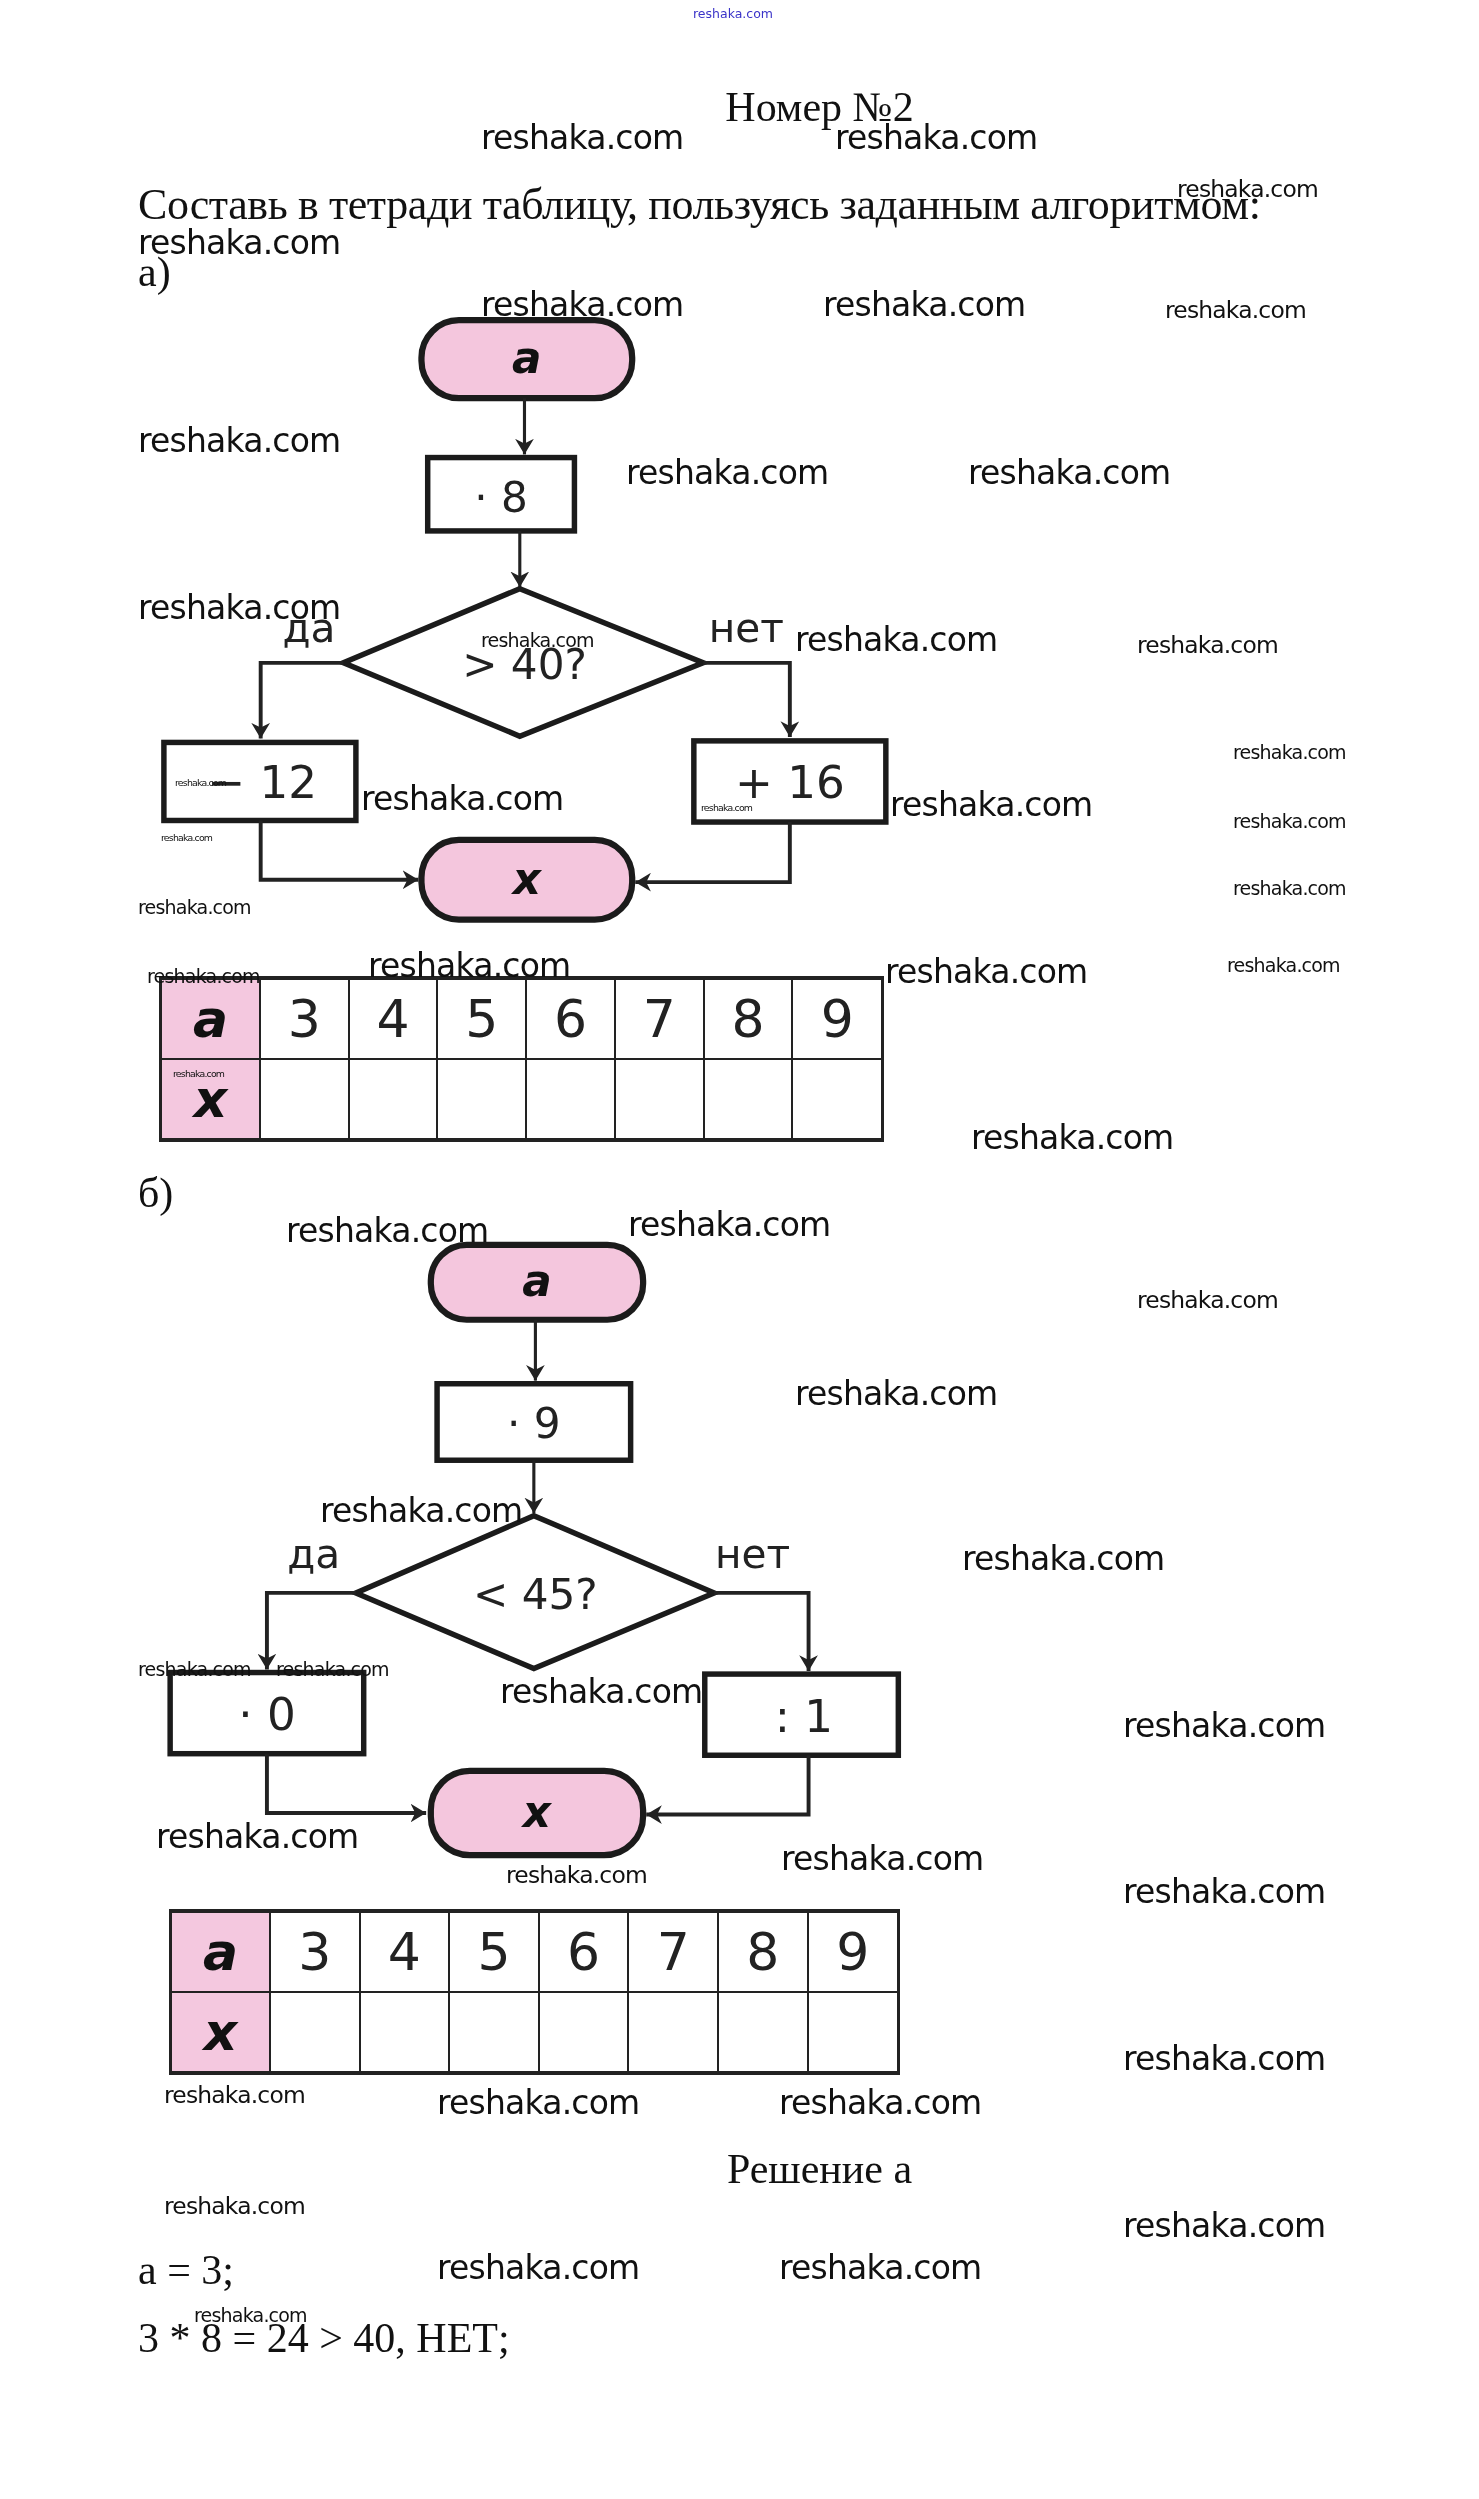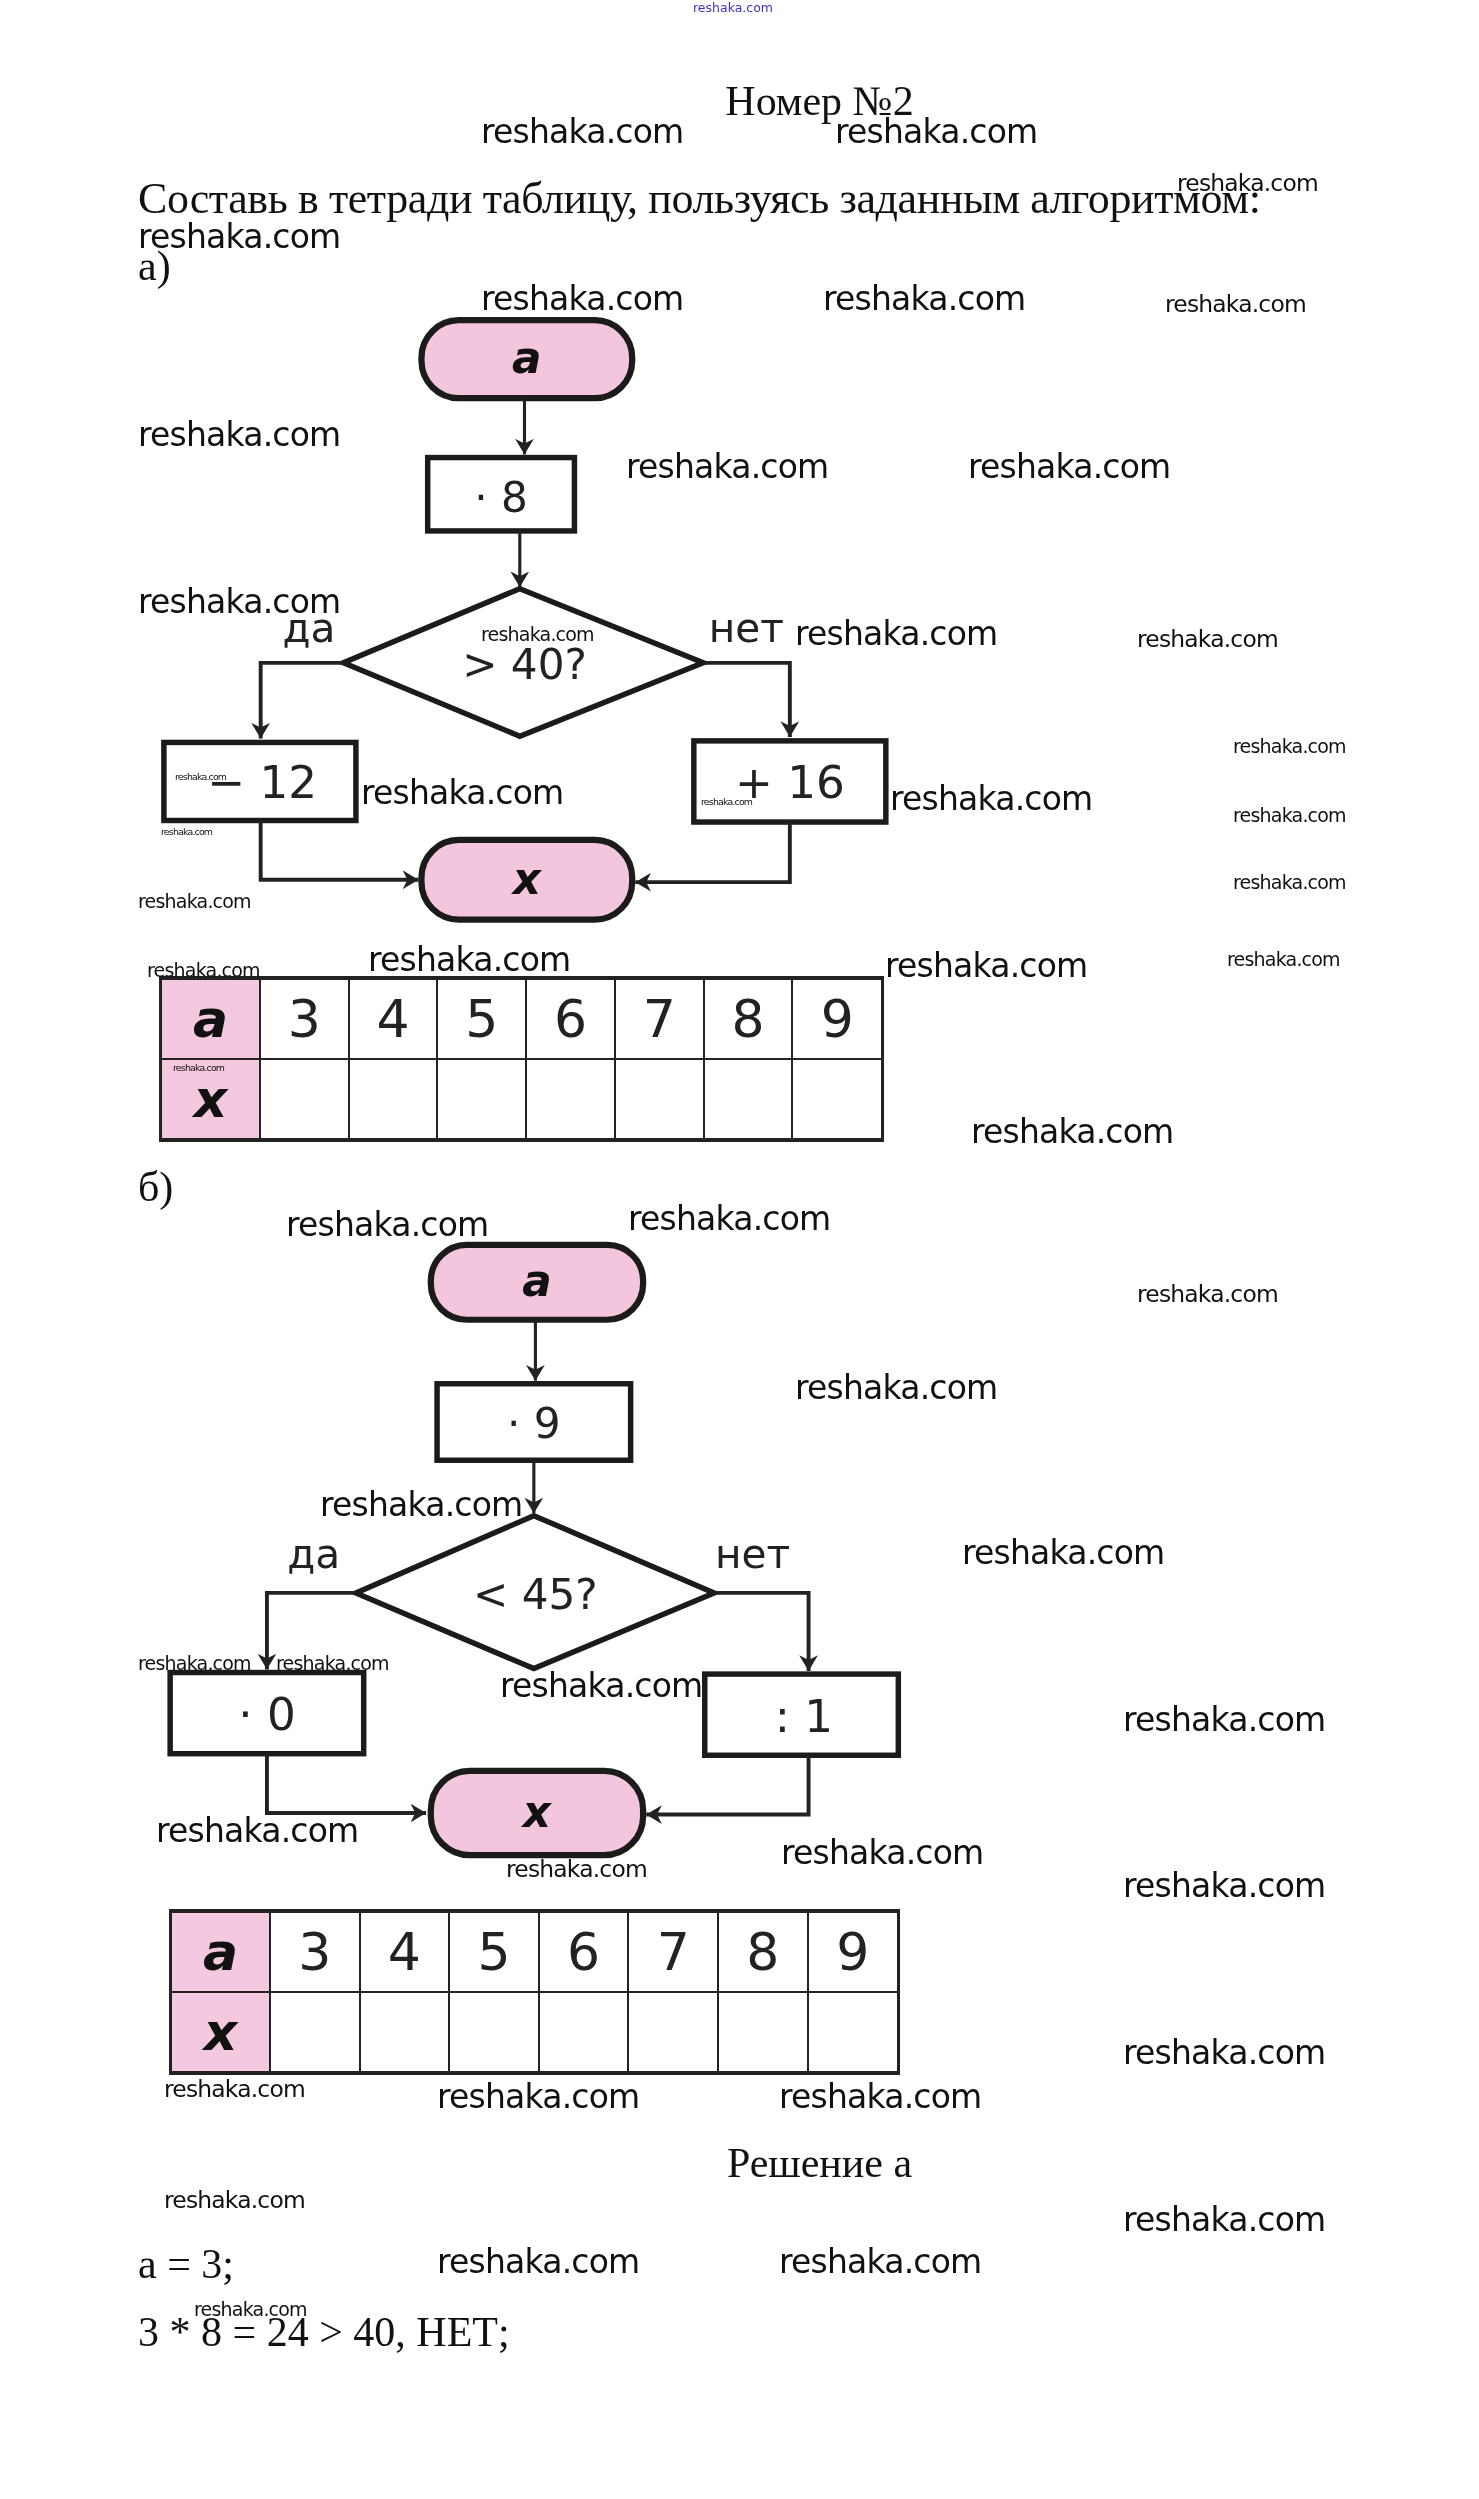--- a/index.html
+++ b/index.html
@@ -1,18 +1,18 @@
 <!DOCTYPE html>
 <html style="font-size:12.5px"><head>
 <meta charset="utf-8">
 <style>
   html, body { margin: 0; padding: 0; background: #ffffff; }
   body { width: 1479px; height: 2500px; position: relative; overflow: hidden;
          font-family: "Liberation Serif", serif; color: #000; }
-  .abs { position: absolute; }
+  .abs { position: absolute; margin-top: 6px; }
   .serif-text { font-family: "Liberation Serif", serif; color: #111; white-space: nowrap; }
   .title { font-size: 42px; left: 0; width: 1639px; text-align: center; top: 77px; }
   .instr { font-size: 44px; left: 138px; top: 173px; letter-spacing: -0.4px; }
   .part-label { font-size: 42px; }
   .sol-title { font-size: 42px; left: 0; width: 1639px; text-align: center; top: 2139px; }
   .sol-line { font-size: 42px; left: 138px; }
   .wm { font-family: "DejaVu Sans", sans-serif; color: #111; white-space: nowrap; letter-spacing: -0.8px; }
   .wm-l { font-size: 33px; }
   .wm-m { font-size: 23.4px; }
   .wm-s { font-size: 19px; }

